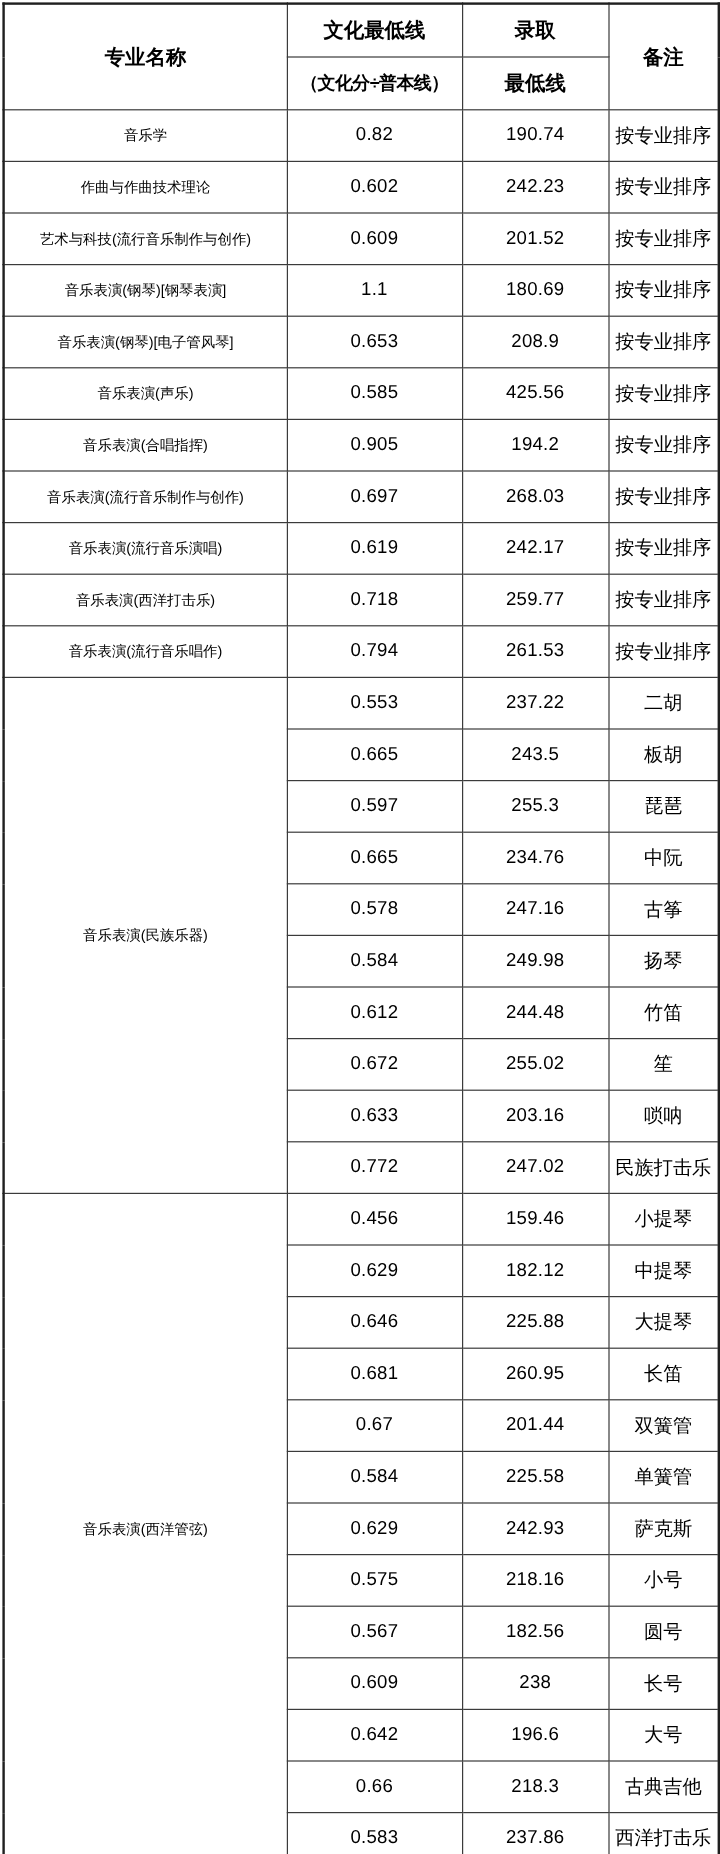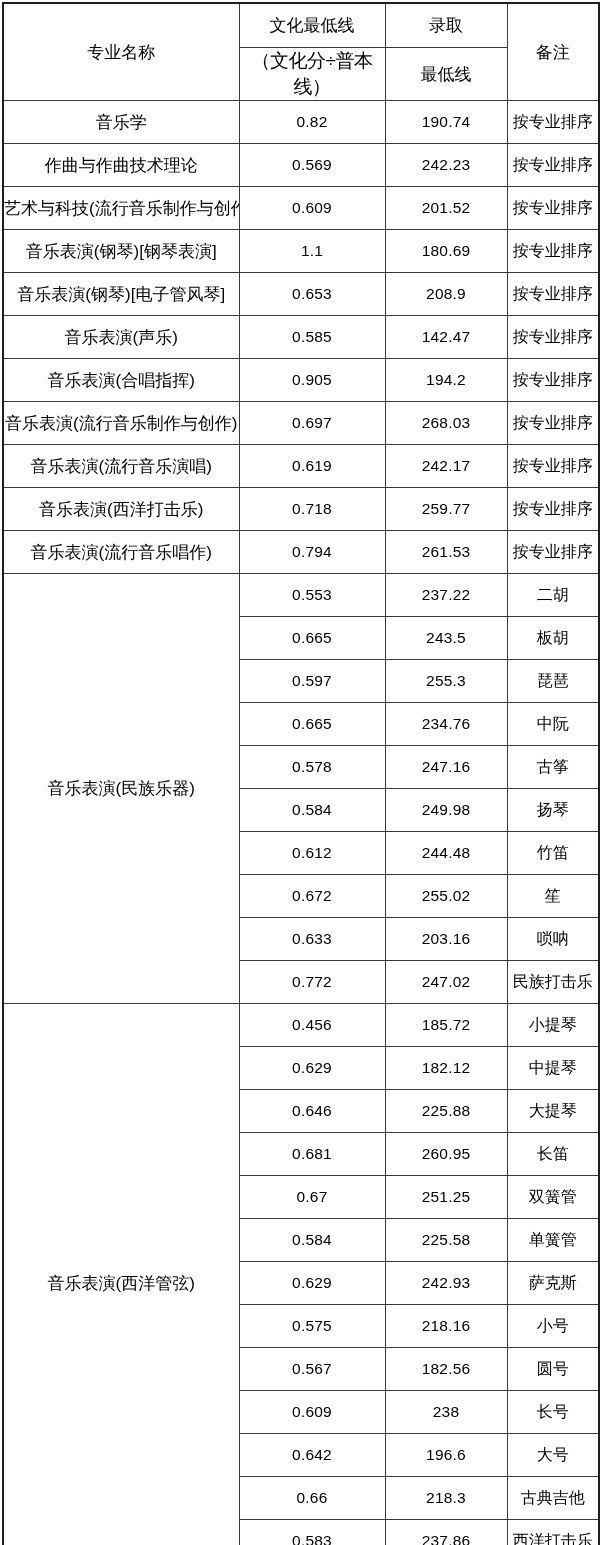--- a/index.html
+++ b/index.html
@@ -21,36 +21,36 @@
   }
   .score-table th, .score-table td {
     border: 1px solid #3b3b3b;
     text-align: center;
     vertical-align: middle;
     padding: 0;
     overflow: hidden;
     background: #ffffff;
   }
   .score-table th {
-    font-weight: 400;
+    font-weight: 700;
     font-size: 17px;
     height: 43px;
   }
   .score-table td {
     font-weight: 400;
     font-size: 16px;
     height: 42px;
     white-space: nowrap;
   }
   .score-table .col-major   { width: 236px; }
   .score-table .col-culture { width: 146px; }
   .score-table .col-admit   { width: 122px; }
   .score-table .col-remark  { width: 92px;  }
-  .score-table th.culture-sub { font-size: 19px; letter-spacing: -0.5px; }
-  .score-table td.major-cell  { font-size: 17px; }
+  .score-table th.culture-sub { font-size: 15px; letter-spacing: -0.5px; }
+  .score-table td.major-cell  { font-size: 12px; }
   .score-table td.num-cell    { font-size: 15.5px; letter-spacing: 0.2px; }
 </style>
 </head>
 <body>
 
 <table class="score-table">
   <colgroup>
     <col class="col-major">
     <col class="col-culture">
     <col class="col-admit">
@@ -70,21 +70,21 @@
   </thead>
   <tbody id="table-body">
       <tr>
         <td rowspan="1" class="major-cell">音乐学</td>
         <td class="num-cell">0.82</td>
         <td class="num-cell">190.74</td>
         <td class="remark-col-cell">按专业排序</td>
       </tr>
       <tr>
         <td rowspan="1" class="major-cell">作曲与作曲技术理论</td>
-        <td class="num-cell">0.569</td>
+        <td class="num-cell">0.602</td>
         <td class="num-cell">242.23</td>
         <td class="remark-col-cell">按专业排序</td>
       </tr>
       <tr>
         <td rowspan="1" class="major-cell">艺术与科技(流行音乐制作与创作)</td>
         <td class="num-cell">0.609</td>
         <td class="num-cell">201.52</td>
         <td class="remark-col-cell">按专业排序</td>
       </tr>
       <tr>
@@ -95,21 +95,21 @@
       </tr>
       <tr>
         <td rowspan="1" class="major-cell">音乐表演(钢琴)[电子管风琴]</td>
         <td class="num-cell">0.653</td>
         <td class="num-cell">208.9</td>
         <td class="remark-col-cell">按专业排序</td>
       </tr>
       <tr>
         <td rowspan="1" class="major-cell">音乐表演(声乐)</td>
         <td class="num-cell">0.585</td>
-        <td class="num-cell">142.47</td>
+        <td class="num-cell">425.56</td>
         <td class="remark-col-cell">按专业排序</td>
       </tr>
       <tr>
         <td rowspan="1" class="major-cell">音乐表演(合唱指挥)</td>
         <td class="num-cell">0.905</td>
         <td class="num-cell">194.2</td>
         <td class="remark-col-cell">按专业排序</td>
       </tr>
       <tr>
         <td rowspan="1" class="major-cell">音乐表演(流行音乐制作与创作)</td>
@@ -182,41 +182,41 @@
         <td class="remark-col-cell">唢呐</td>
       </tr>
       <tr>
         <td class="num-cell">0.772</td>
         <td class="num-cell">247.02</td>
         <td class="remark-col-cell">民族打击乐</td>
       </tr>
       <tr>
         <td rowspan="13" class="major-cell">音乐表演(西洋管弦)</td>
         <td class="num-cell">0.456</td>
-        <td class="num-cell">185.72</td>
+        <td class="num-cell">159.46</td>
         <td class="remark-col-cell">小提琴</td>
       </tr>
       <tr>
         <td class="num-cell">0.629</td>
         <td class="num-cell">182.12</td>
         <td class="remark-col-cell">中提琴</td>
       </tr>
       <tr>
         <td class="num-cell">0.646</td>
         <td class="num-cell">225.88</td>
         <td class="remark-col-cell">大提琴</td>
       </tr>
       <tr>
         <td class="num-cell">0.681</td>
         <td class="num-cell">260.95</td>
         <td class="remark-col-cell">长笛</td>
       </tr>
       <tr>
         <td class="num-cell">0.67</td>
-        <td class="num-cell">251.25</td>
+        <td class="num-cell">201.44</td>
         <td class="remark-col-cell">双簧管</td>
       </tr>
       <tr>
         <td class="num-cell">0.584</td>
         <td class="num-cell">225.58</td>
         <td class="remark-col-cell">单簧管</td>
       </tr>
       <tr>
         <td class="num-cell">0.629</td>
         <td class="num-cell">242.93</td>

